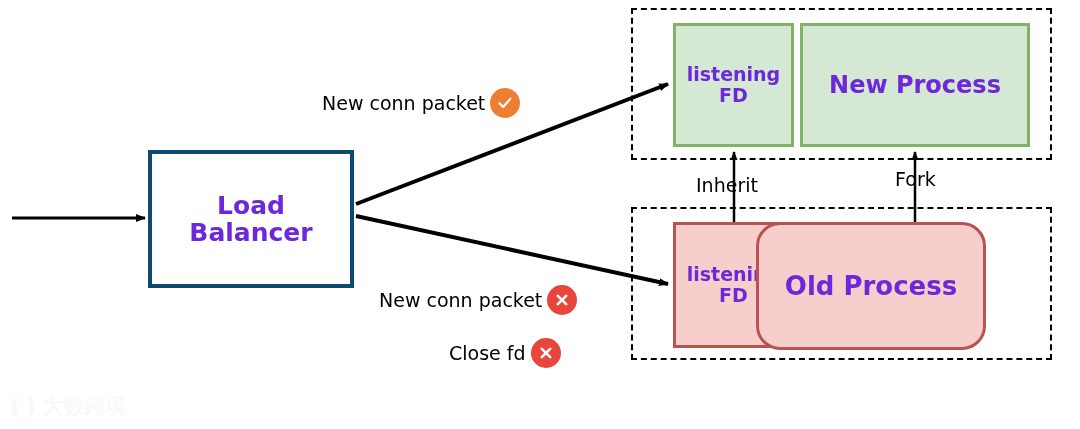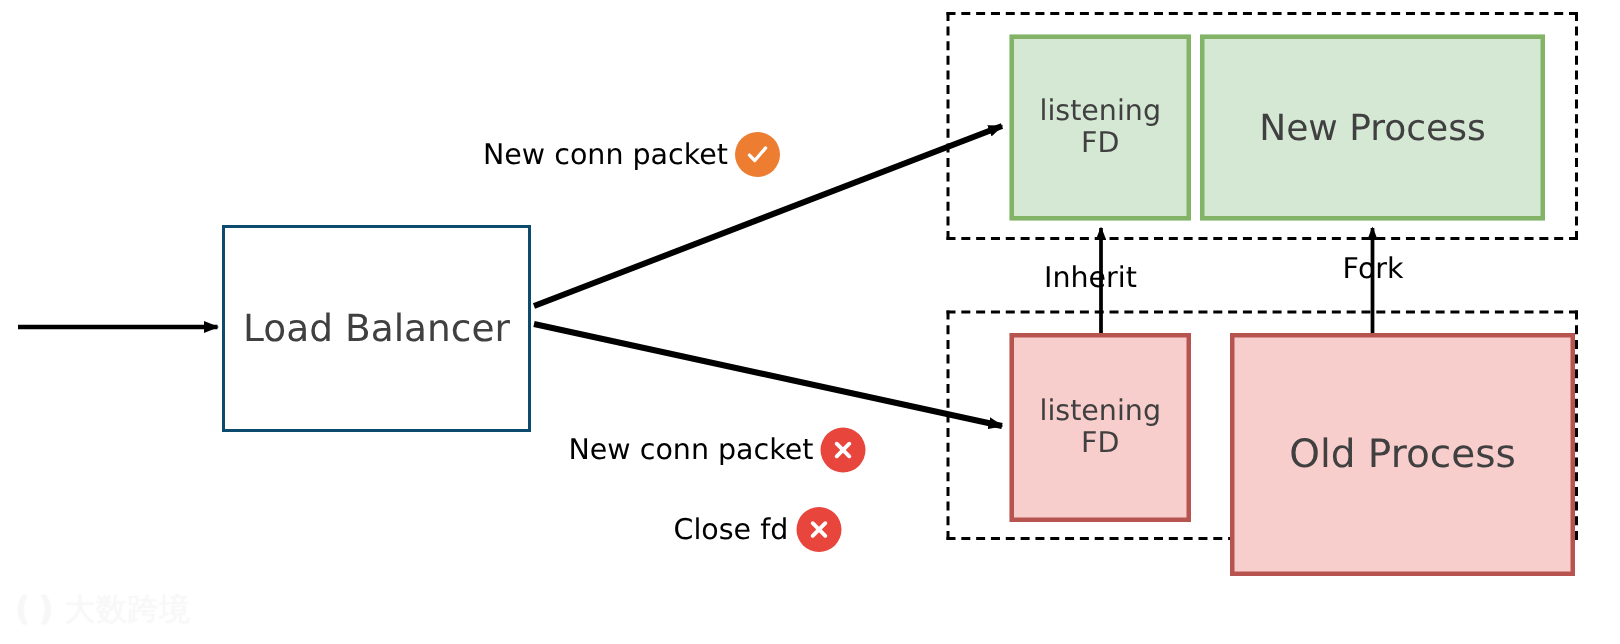--- a/index.html
+++ b/index.html
@@ -27,30 +27,31 @@
 
   
   .node {
     position: absolute;
     box-sizing: border-box;
     display: flex;
     align-items: center;
     justify-content: center;
     text-align: center;
     line-height: 1.1;
-    color: #404040;
-    font-family: "DejaVu Sans", sans-serif;
+    color: #6d28d9;
+    font-family: "DejaVu Sans", sans-serif;
+    font-weight: bold;
   }
   .node-lb {
     left: 148px;
     top: 150px;
     width: 206px;
     height: 138px;
     background: #ffffff;
-    border: 2px solid #0c4a6e;
+    border: 4px solid #0c4a6e;
     font-size: 25px;
   }
   .group-box {
     position: absolute;
     box-sizing: border-box;
     border: 2px dashed #000000;
     background: transparent;
   }
   .group-new {
     left: 631px;
@@ -87,25 +88,26 @@
     font-size: 24px;
   }
   .fd-old {
     left: 673px;
     top: 222px;
     width: 121px;
     height: 126px;
     font-size: 19px;
   }
   .proc-old {
-    left: 820px;
+    left: 756px;
     top: 222px;
     width: 230px;
-    height: 162px;
+    height: 128px;
     font-size: 26px;
+    border-radius: 24px;
   }
 
   
   .edge-label {
     position: absolute;
     color: #000000;
     font-size: 19px;
     white-space: nowrap;
     font-family: "DejaVu Sans", sans-serif;
   }

